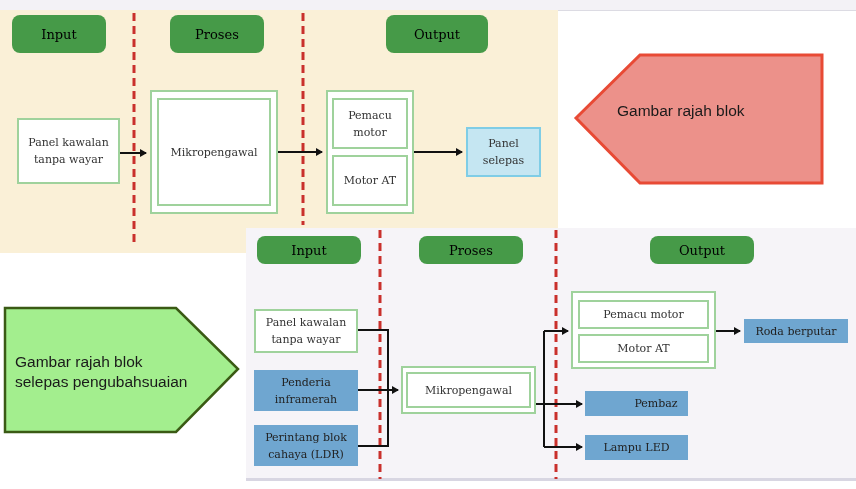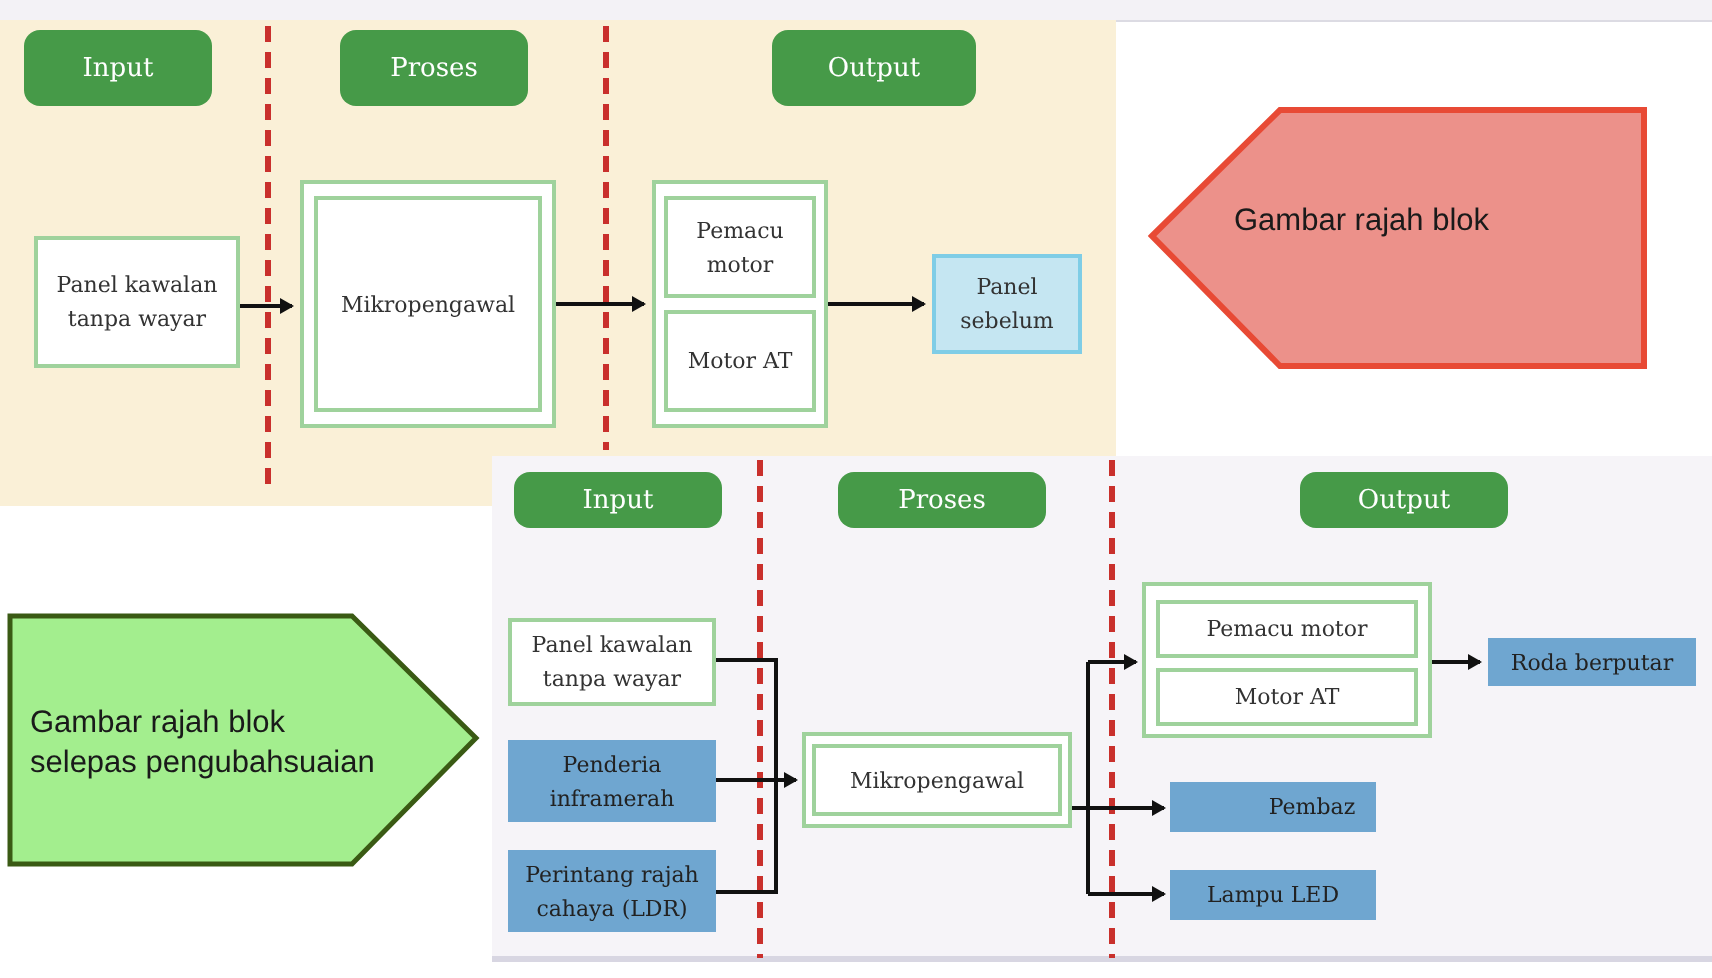--- a/index.html
+++ b/index.html
@@ -7,21 +7,21 @@
     width: 856px; height: 489px; position: relative; overflow: hidden;
     background: #ffffff;
     font-family: "DejaVu Serif", "Liberation Serif", serif;
   }
   .abs { position: absolute; }
   .top-border { left: 0; top: 0; width: 856px; height: 10px; background: #f3f2f6; border-bottom: 1px solid #dcdbe3; }
   .panel-before { left: 0; top: 10px; width: 558px; height: 243px; background: #faf0d7; }
   .panel-after { left: 246px; top: 228px; width: 610px; height: 253px; background: #f6f4f8; border-bottom: 3px solid #d8d6e2; box-sizing: border-box; }
 
   .hdr {
-    position: absolute; background: #469a48; color: #ffffff; border-radius: 8px;
+    position: absolute; background: #469a48; color: #000000; border-radius: 8px;
     font-size: 13px; display: flex; align-items: center; justify-content: center;
   }
   .box {
     position: absolute; box-sizing: border-box; display: flex; align-items: center; justify-content: center;
     text-align: center; font-size: 11px; color: #333; line-height: 17px;
   }
   .box.white { background: #ffffff; border: 2px solid #9fd29c; }
   .box.blue-light { background: #c5e6f2; border: 2px solid #7fcde6; }
   .box.blue { background: #6fa6d0; color: #222; }
   .frame { position: absolute; box-sizing: border-box; background: #ffffff; border: 2px solid #9fd29c; }
@@ -64,21 +64,21 @@
 <div class="frame" style="left:150px;top:90px;width:128px;height:124px;"></div>
 <div class="box white" style="left:157px;top:98px;width:114px;height:108px;">Mikropengawal</div>
 
 <div class="frame" style="left:326px;top:90px;width:88px;height:124px;"></div>
 <div class="box white" style="left:332px;top:98px;width:76px;height:51px;">
   <div><span>Pemacu</span><br><span>motor</span></div>
 </div>
 <div class="box white" style="left:332px;top:155px;width:76px;height:51px;">Motor AT</div>
 
 <div class="box blue-light" style="left:466px;top:127px;width:75px;height:50px;">
-  <div><span>Panel</span><br><span>sebelum</span></div>
+  <div><span>Panel</span><br><span>selepas</span></div>
 </div>
 
 <svg class="lines" width="856" height="489">
   <polygon points="576,118 640,55 822,55 822,183 640,183" fill="#ec918a" stroke="#e84a35" stroke-width="3"></polygon>
 </svg>
 <div class="note" style="left:617px;top:101px;">
   <span>Gambar rajah blok</span><br>
 </div>
 
 <div class="abs panel-after"></div>
@@ -105,21 +105,21 @@
 <div class="hdr" style="left:419px;top:236px;width:104px;height:28px;">Proses</div>
 <div class="hdr" style="left:650px;top:236px;width:104px;height:28px;">Output</div>
 
 <div class="box white" style="left:254px;top:309px;width:104px;height:44px;">
   <div><span>Panel kawalan</span><br><span>tanpa wayar</span></div>
 </div>
 <div class="box blue" style="left:254px;top:370px;width:104px;height:41px;">
   <div><span>Penderia</span><br><span>inframerah</span></div>
 </div>
 <div class="box blue" style="left:254px;top:425px;width:104px;height:41px;">
-  <div><span>Perintang rajah</span><br><span>cahaya (LDR)</span></div>
+  <div><span>Perintang blok</span><br><span>cahaya (LDR)</span></div>
 </div>
 
 <div class="frame" style="left:401px;top:366px;width:135px;height:48px;"></div>
 <div class="box white" style="left:406px;top:372px;width:125px;height:36px;">Mikropengawal</div>
 
 <div class="frame" style="left:571px;top:291px;width:145px;height:78px;"></div>
 <div class="box white" style="left:578px;top:300px;width:131px;height:29px;">Pemacu motor</div>
 <div class="box white" style="left:578px;top:334px;width:131px;height:29px;">Motor AT</div>
 
 <div class="box blue" style="left:744px;top:319px;width:104px;height:24px;">Roda berputar</div>

